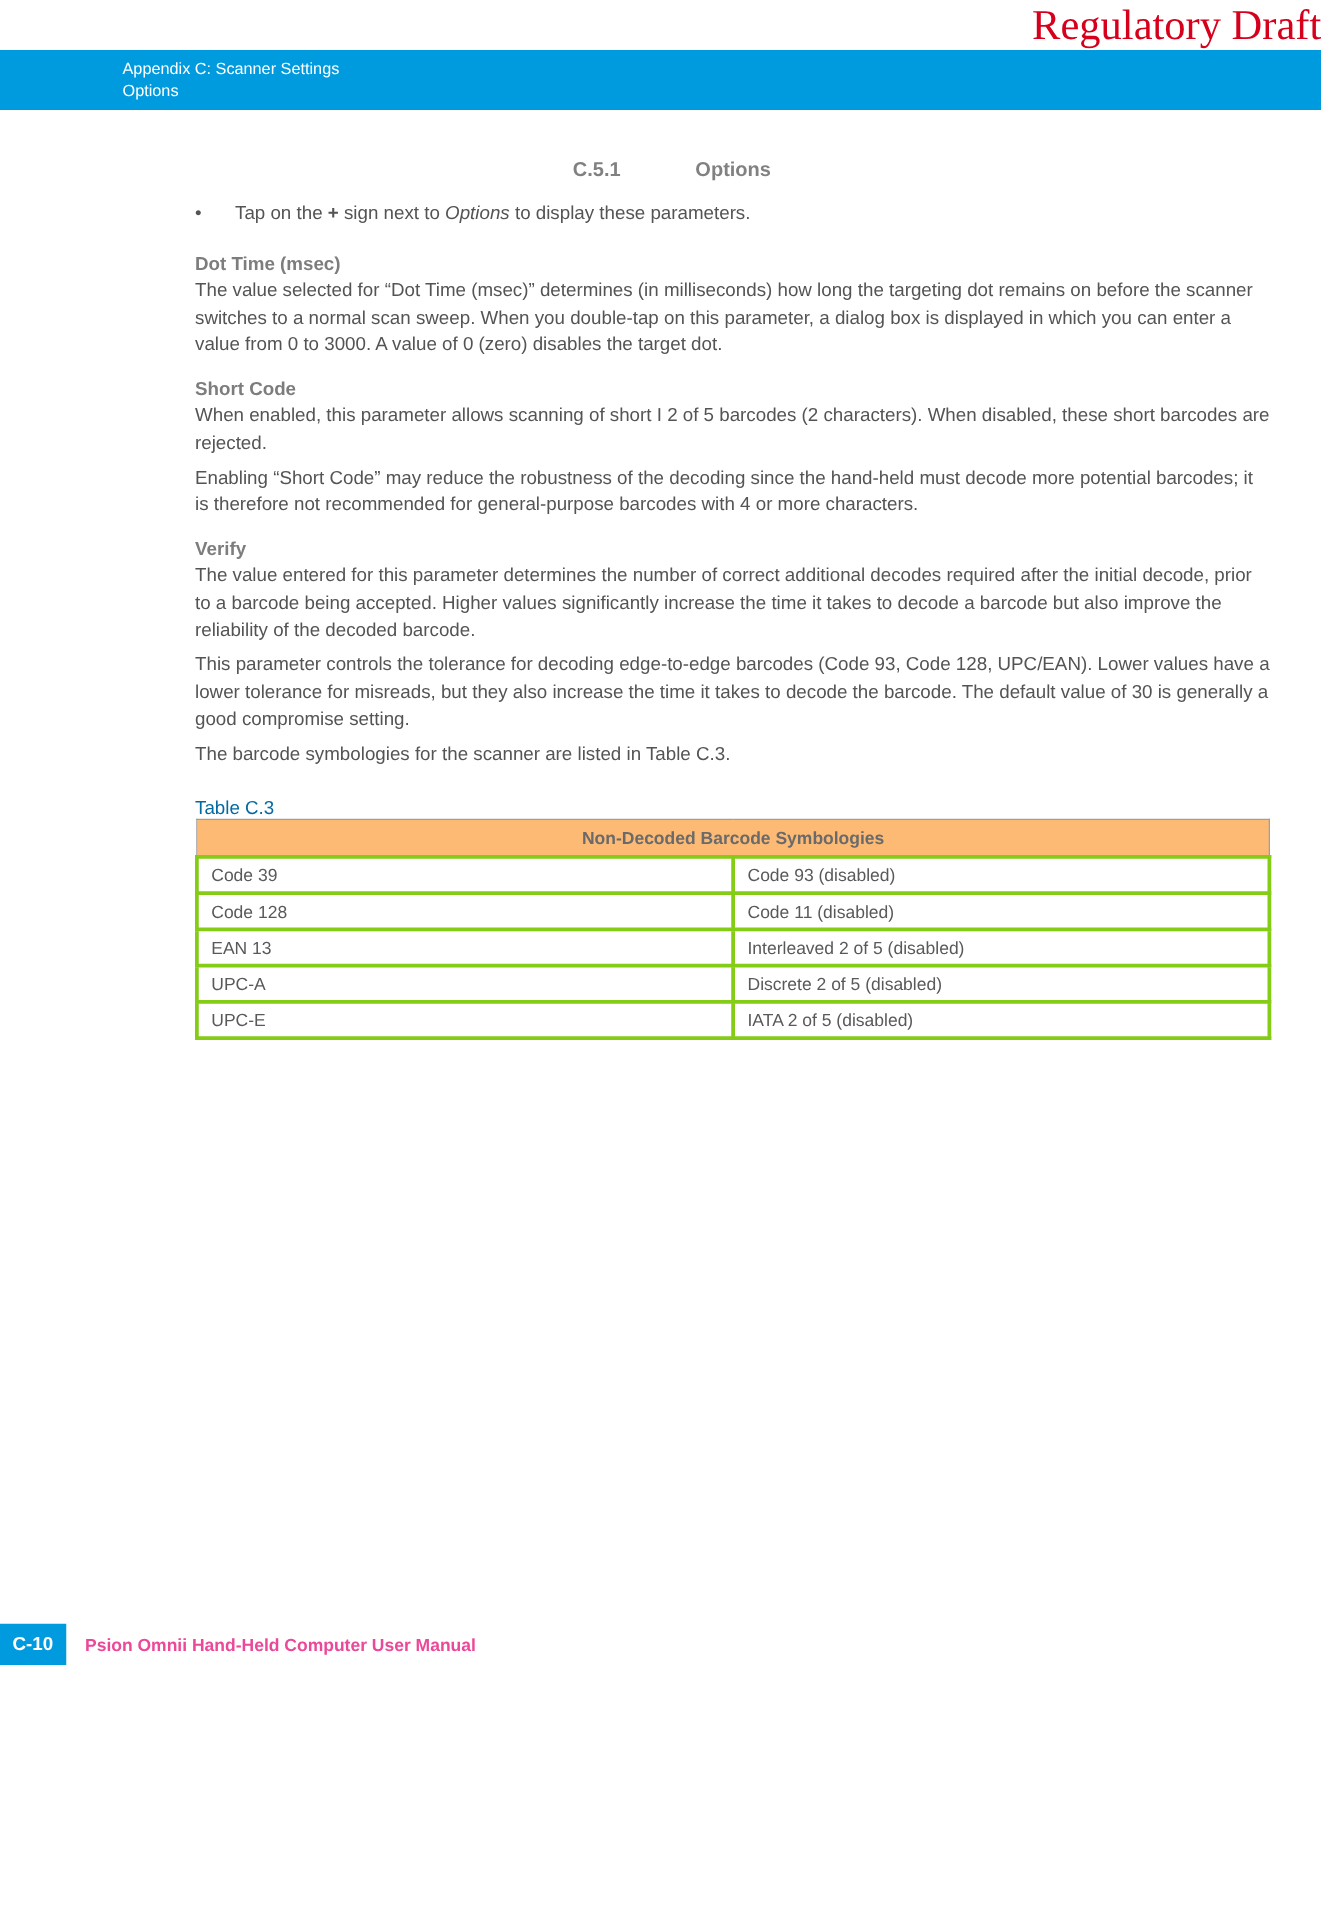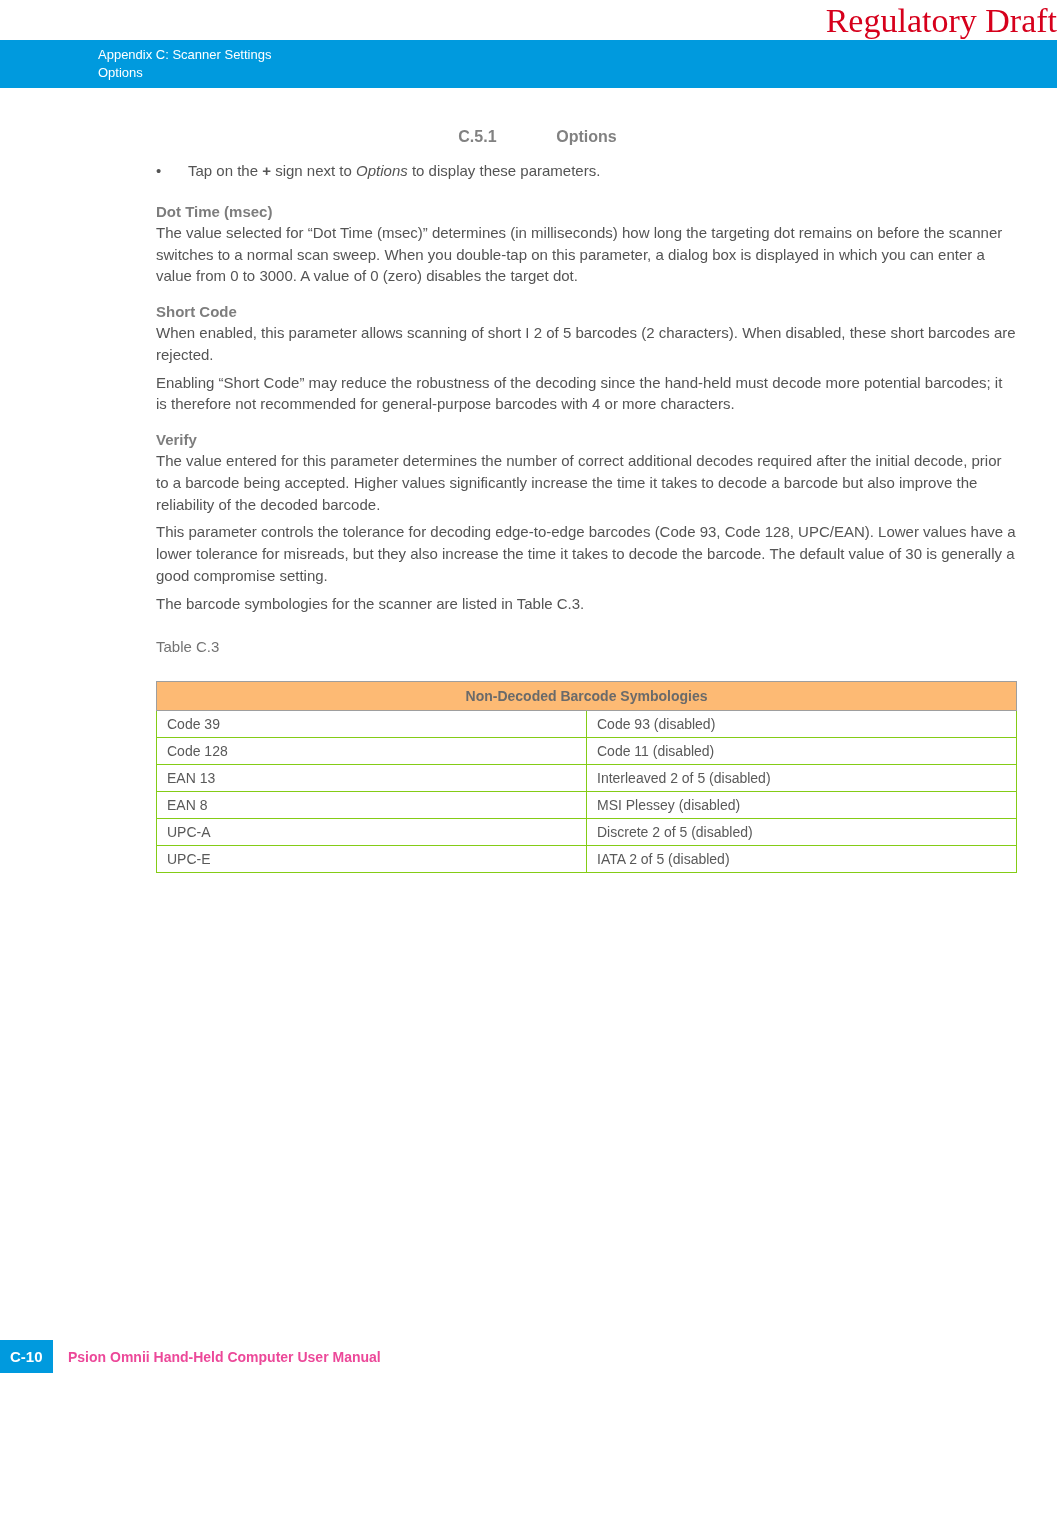--- a/index.html
+++ b/index.html
@@ -69,40 +69,40 @@
   .para {
     font-size: 15px;
     color: #545454;
     line-height: 1.45;
     margin-bottom: 6px;
   }
   .italic { font-style: italic; }
   .bold { font-weight: bold; }
   .table-caption {
     font-size: 15px;
-    color: #737373;
+    color: #0369a1;
     margin-top: 24px;
-    margin-bottom: 26px;
+    margin-bottom: 0;
   }
   table.sym {
     border-collapse: collapse;
     width: 100%;
     font-size: 14px;
     color: #595959;
   }
   table.sym th {
     background: #fdba74;
     font-weight: bold;
     text-align: center;
     padding: 6px 8px;
     border: 1px solid #9e9e9e;
     color: #6a6a6a;
   }
   table.sym td {
-    border: 1px solid #84cc16;
+    border: 3px solid #84cc16;
     padding: 5px 10px;
     width: 50%;
   }
   .footer {
     position: relative;
     margin-top: 460px;
     height: 40px;
   }
   .page-badge {
     position: absolute;
@@ -177,24 +177,20 @@
           </tr>
         <tr>
             <td>Code 128</td>
             <td>Code 11 (disabled)</td>
           </tr>
         <tr>
             <td>EAN 13</td>
             <td>Interleaved 2 of 5 (disabled)</td>
           </tr>
         <tr>
-            <td>EAN 8</td>
-            <td>MSI Plessey (disabled)</td>
-          </tr>
-        <tr>
             <td>UPC-A</td>
             <td>Discrete 2 of 5 (disabled)</td>
           </tr>
         <tr>
             <td>UPC-E</td>
             <td>IATA 2 of 5 (disabled)</td>
           </tr>
       </tbody>
     </table>
 

